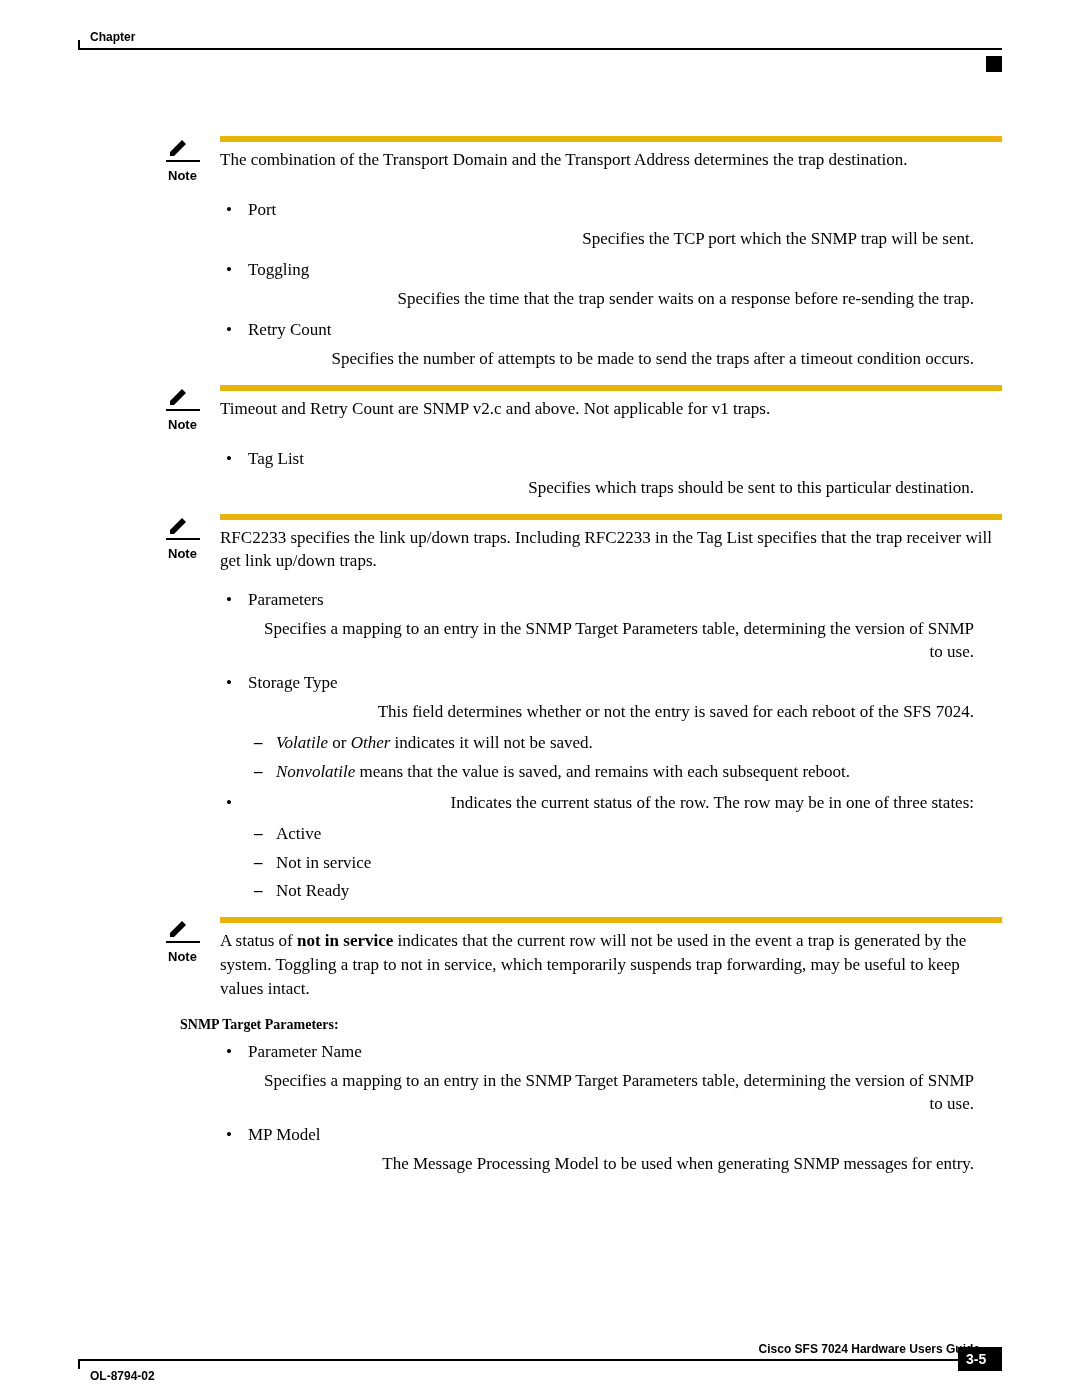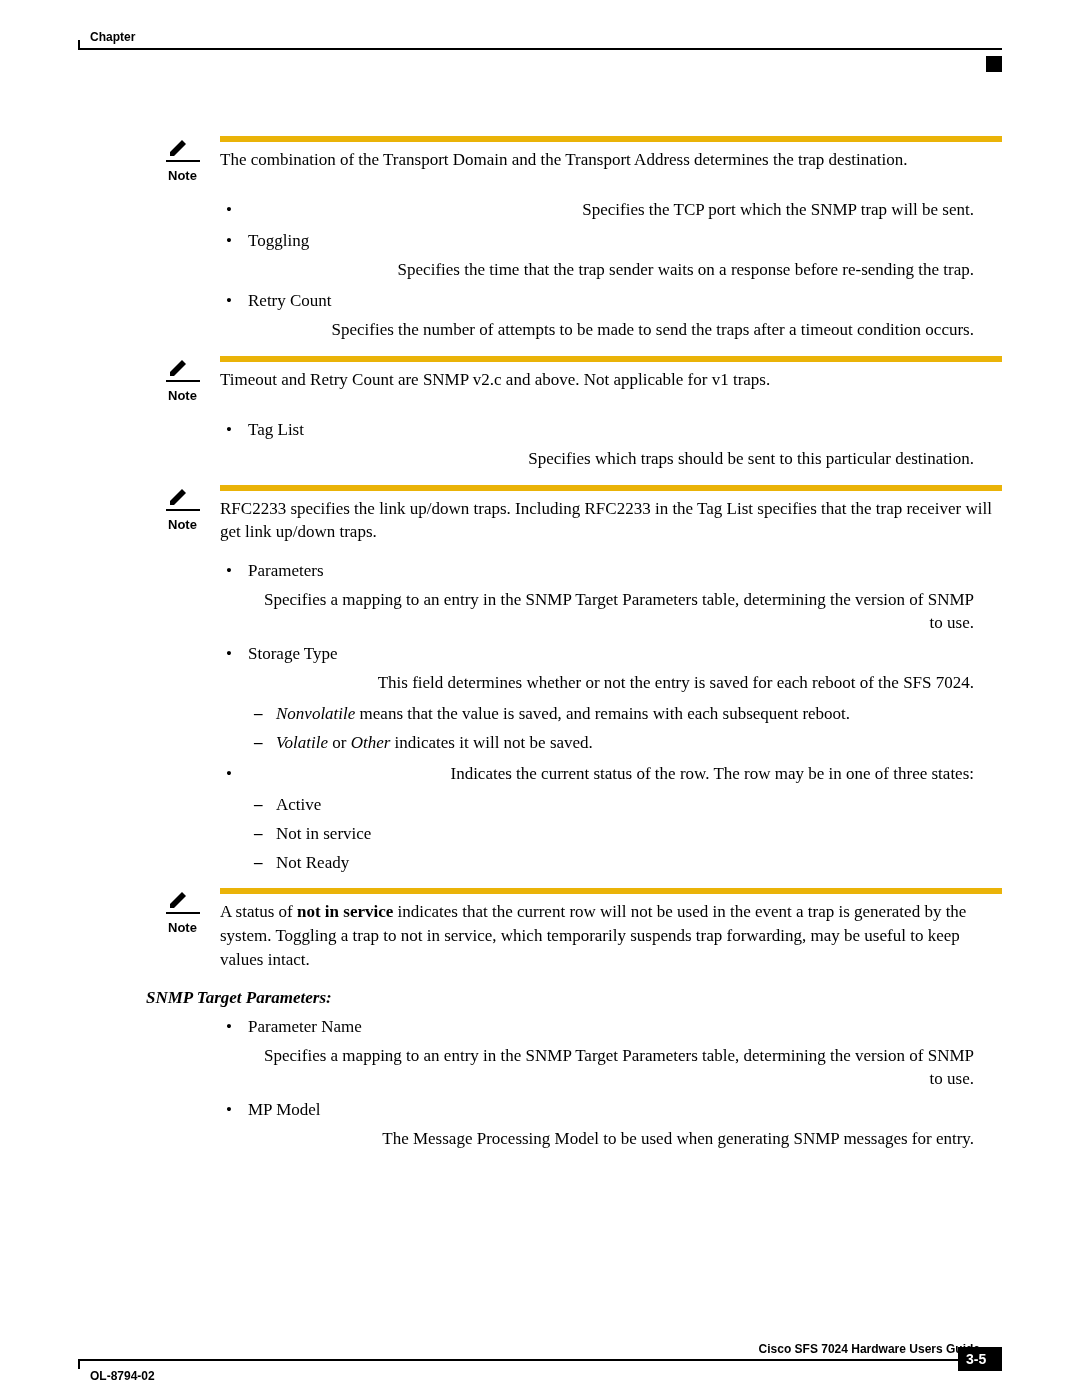--- a/index.html
+++ b/index.html
@@ -143,25 +143,24 @@
   ul.sub-bullets > li::before {
     content: "–";
     position: absolute;
     left: 6px;
     top: 0;
     font-size: 17px;
     font-weight: bold;
   }
   .section-heading {
     font-family: "Times New Roman", Times, serif;
-    font-size: 17px;
-    font-weight: bold;
-    margin-left: 68px;
+    font-size: 14px;
+    font-weight: bold;
+    margin-left: 102px;
     margin-bottom: 8px;
-    font-style: italic;
   }
   .footer {
     position: absolute;
     bottom: 36px;
     left: 78px;
     right: 78px;
   }
   .footer-title {
     text-align: right;
     font-family: Arial, Helvetica, sans-serif;
@@ -238,20 +237,21 @@
           <div class="note-underline"></div>
           <div class="note-label">Note</div>
         </div>
         <div class="note-text-col">The combination of the Transport Domain and the Transport Address determines the trap destination.</div>
       </div>
     </div>
 
     <div class="bullet-section">
       <ul class="bullets">
         <li>
+          <span class="li-title">Port</span>
           <span class="li-desc">Specifies the TCP port which the SNMP trap will be sent.</span>
         </li>
         <li>
           <span class="li-title">Toggling</span>
           <span class="li-desc">Specifies the time that the trap sender waits on a response before re-sending the trap.</span>
         </li>
         <li>
           <span class="li-title">Retry Count</span>
           <span class="li-desc">Specifies the number of attempts to be made to send the traps after a timeout condition occurs.</span>
         </li>
@@ -300,22 +300,22 @@
     <div class="bullet-section">
       <ul class="bullets">
         <li>
           <span class="li-title">Parameters</span>
           <span class="li-desc">Specifies a mapping to an entry in the SNMP Target Parameters table, determining the version of SNMP to use.</span>
         </li>
         <li>
           <span class="li-title">Storage Type</span>
           <span class="li-desc">This field determines whether or not the entry is saved for each reboot of the SFS 7024.</span>
           <ul class="sub-bullets">
+            <li><i>Volatile</i><span> or </span><i>Other</i><span> indicates it will not be saved.</span></li>
             <li><i>Nonvolatile</i><span> means that the value is saved, and remains with each subsequent reboot.</span></li>
-            <li><i>Volatile</i><span> or </span><i>Other</i><span> indicates it will not be saved.</span></li>
           </ul>
         </li>
         <li>
           <span class="li-desc">Indicates the current status of the row. The row may be in one of three states:</span>
           <ul class="sub-bullets">
             <li>Active</li>
             <li>Not in service</li>
             <li>Not Ready</li>
           </ul>
         </li>

